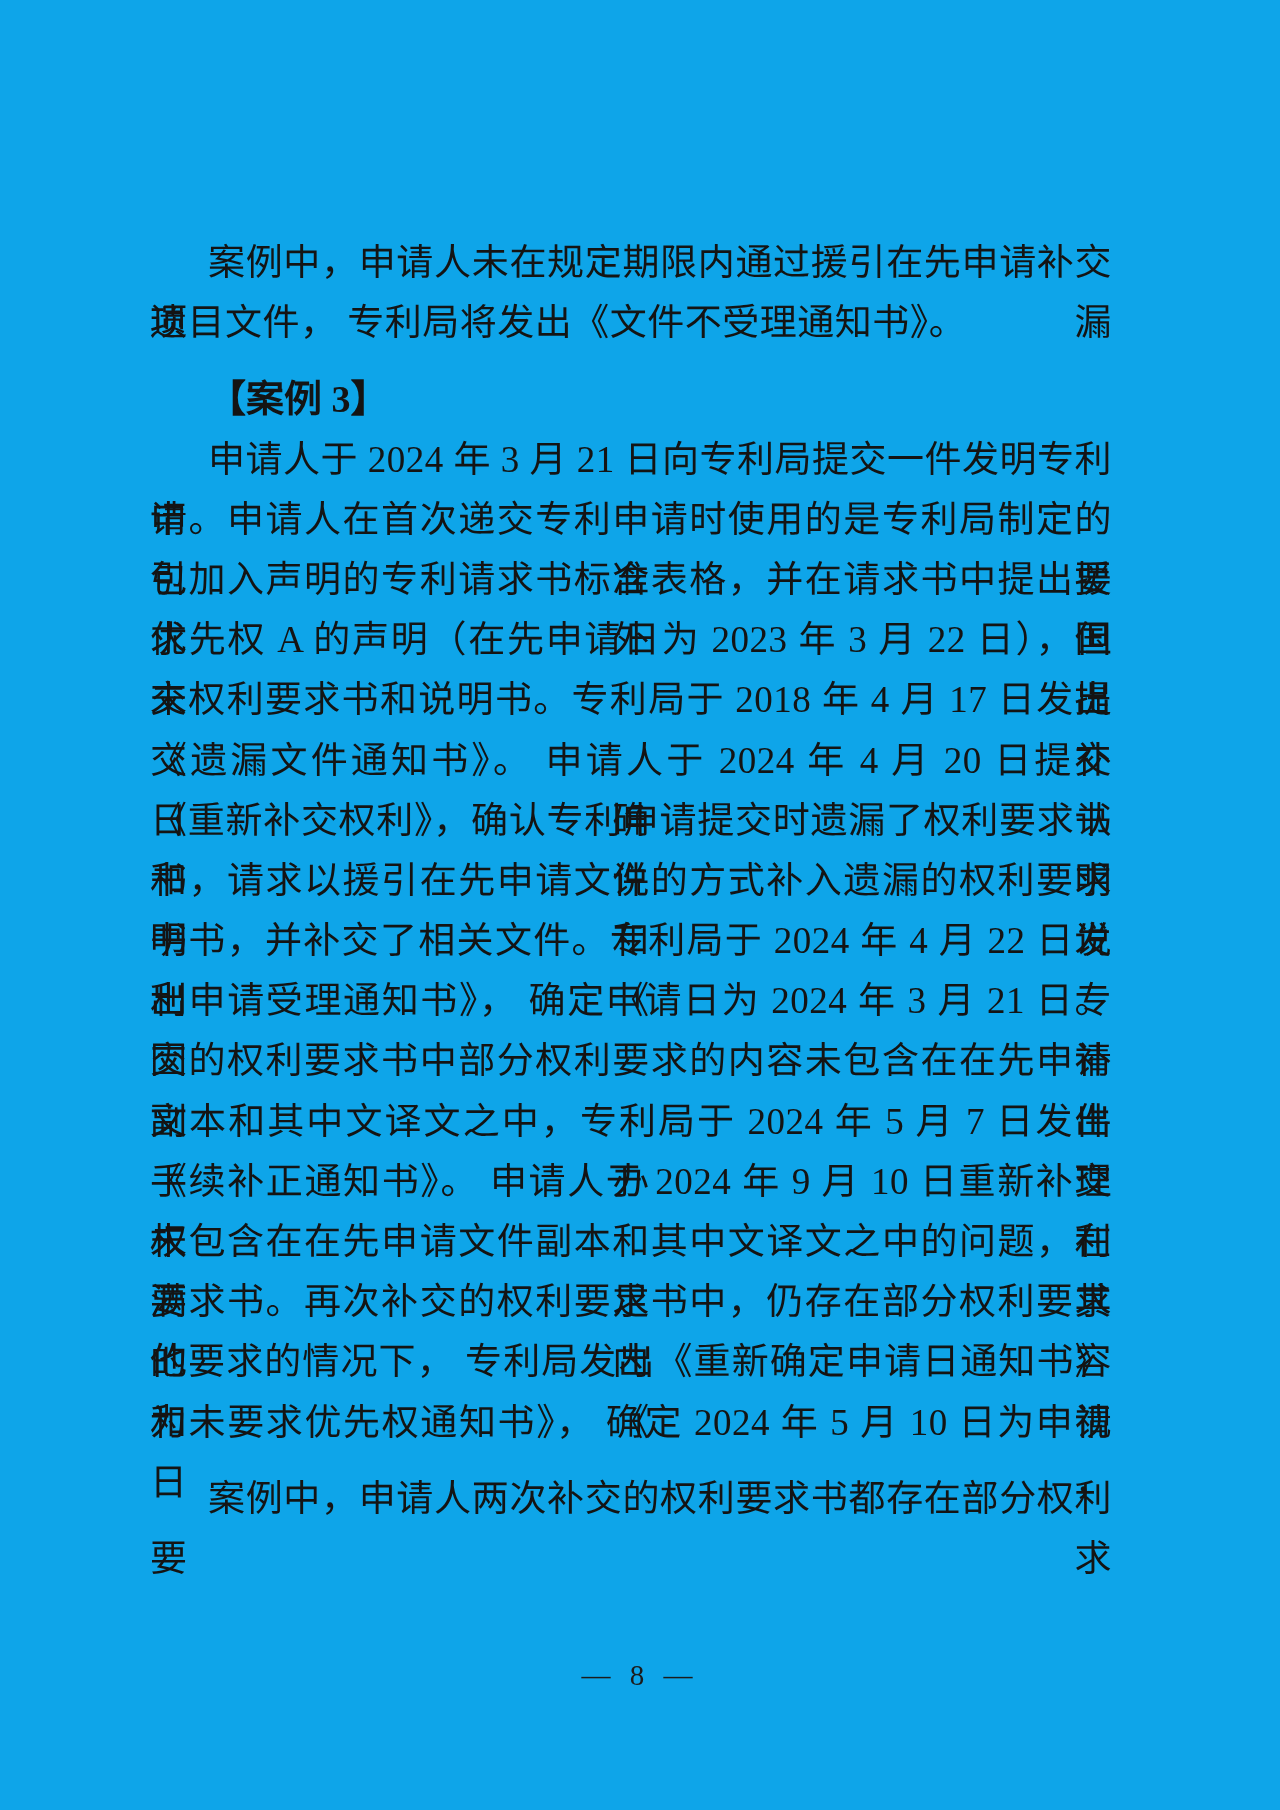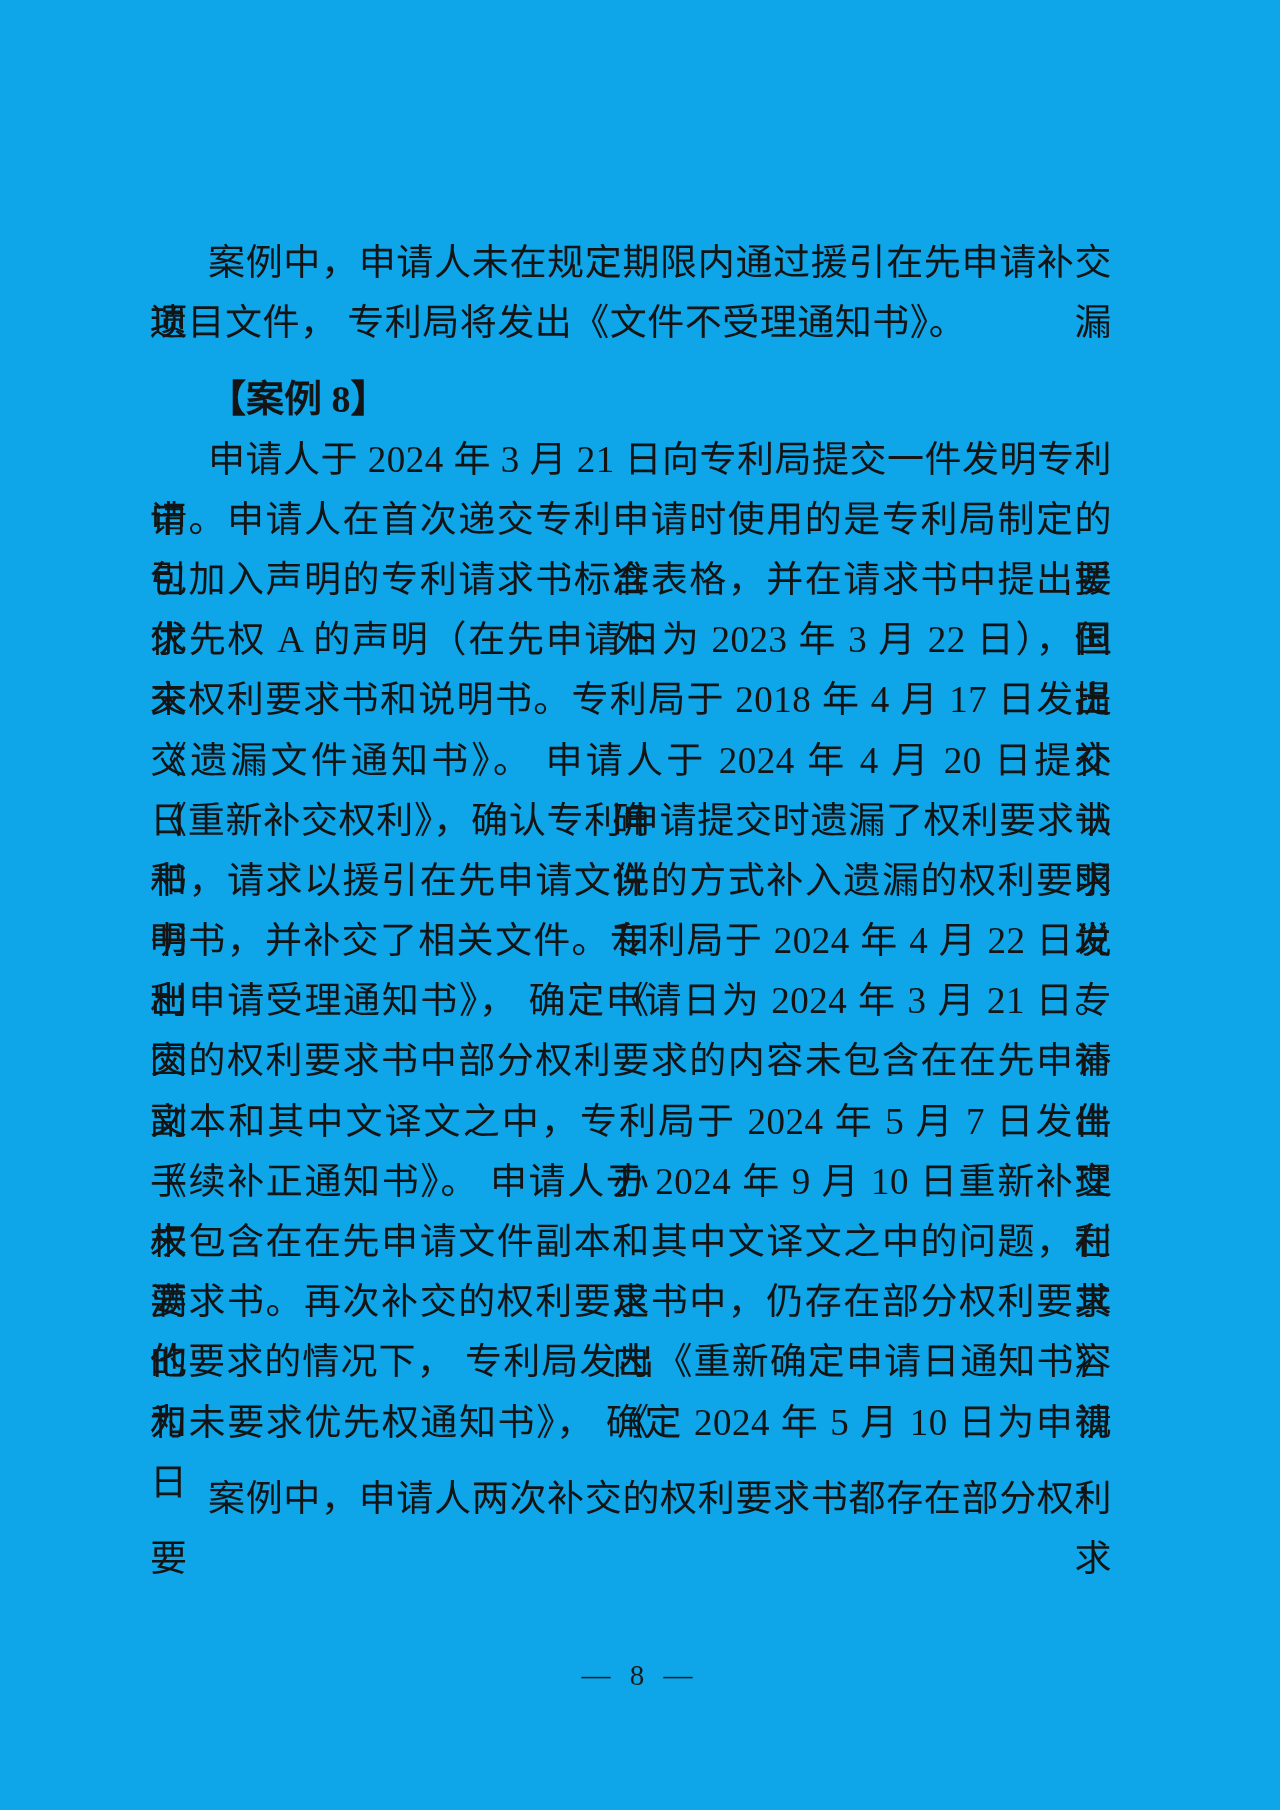--- a/index.html
+++ b/index.html
@@ -61,21 +61,21 @@
 
 <div class="page">
   <div class="content">
 
     <p class="para">
       </p>
       <div class="line fill indent">案例中，申请人未在规定期限内通过援引在先申请补交遗漏</div>
       <div class="line">项目文件， 专利局将发出《文件不受理通知书》。</div>
     <p></p>
 
-    <div class="heading-line">【案例 8】</div>
+    <div class="heading-line">【案例 3】</div>
 
     <p class="para">
       </p>
       <div class="line fill indent">申请人于 2024 年 3 月 21 日向专利局提交一件发明专利申</div>
       <div class="line fill">请。申请人在首次递交专利申请时使用的是专利局制定的包含援</div>
       <div class="line fill">引加入声明的专利请求书标准表格，并在请求书中提出要求外国</div>
       <div class="line fill">优先权 A 的声明（在先申请日为 2023 年 3 月 22 日），但未提</div>
       <div class="line fill">交权利要求书和说明书。专利局于 2018 年 4 月 17 日发出《补</div>
       <div class="line fill">交遗漏文件通知书》。 申请人于 2024 年 4 月 20 日提交《确认</div>
       <div class="line fill">日重新补交权利》，确认专利申请提交时遗漏了权利要求书和说明</div>

